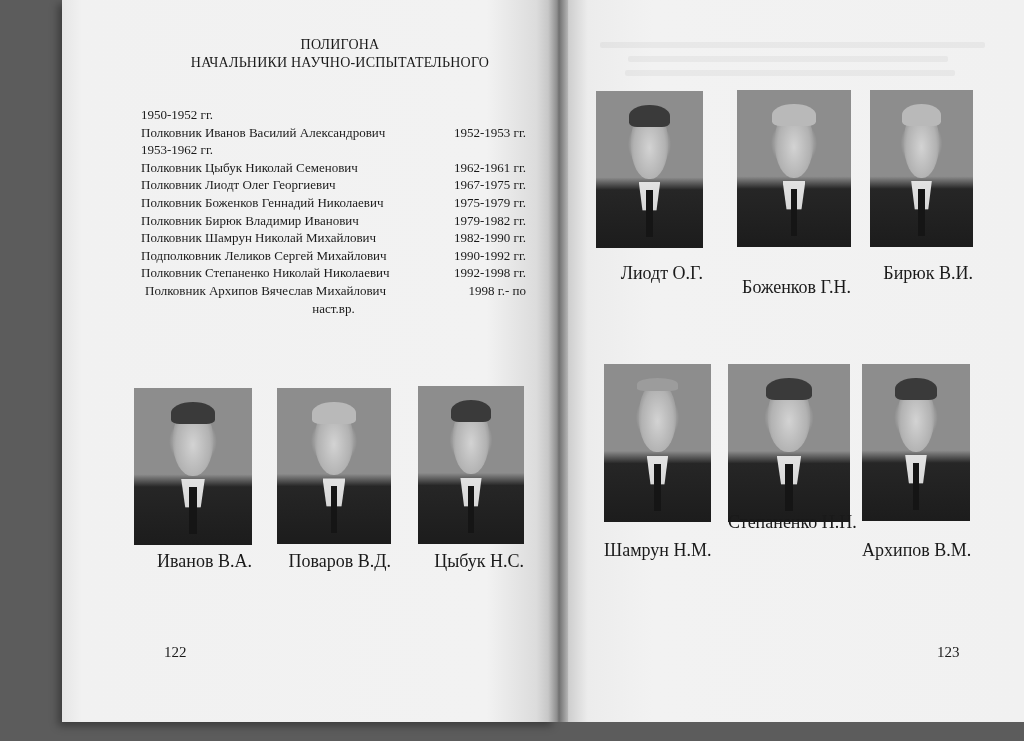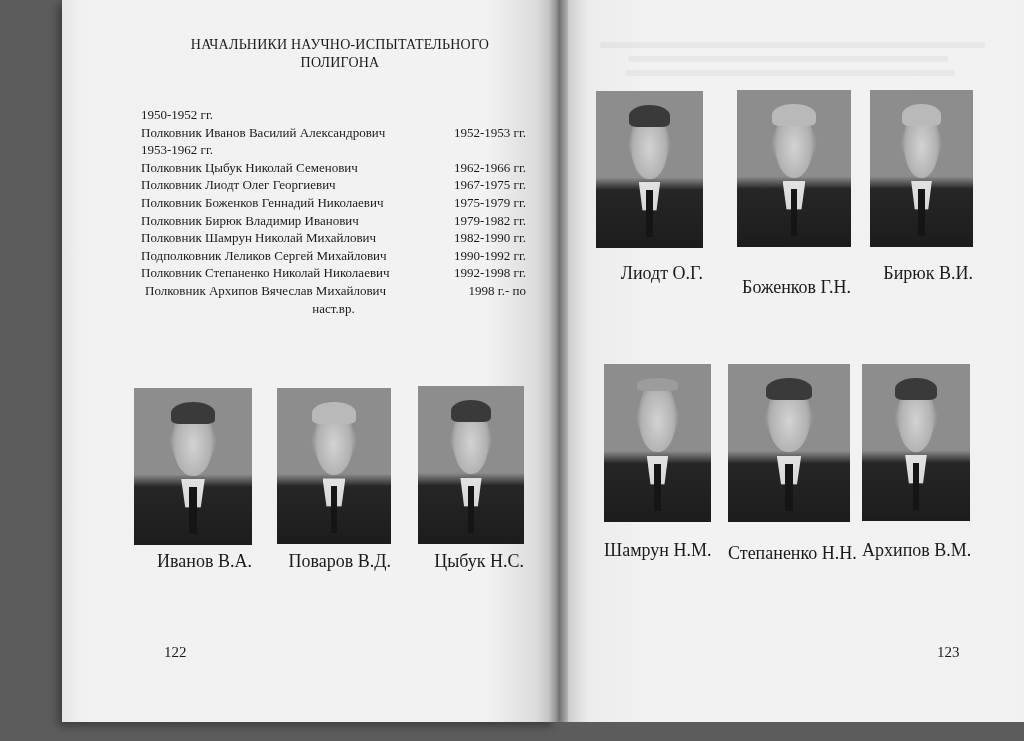--- a/index.html
+++ b/index.html
@@ -70,38 +70,38 @@
 
 <div class="page page-left"></div>
 <div class="page page-right"></div>
 <div class="gutter"></div>
 
 <div class="bleed" style="left:600px;top:42px;width:385px;"></div>
 <div class="bleed" style="left:628px;top:56px;width:320px;"></div>
 <div class="bleed" style="left:625px;top:70px;width:330px;"></div>
 
 <div class="title">
+  <div>ПОЛИГОНА</div>
   <div>НАЧАЛЬНИКИ НАУЧНО-ИСПЫТАТЕЛЬНОГО</div>
-  <div>ПОЛИГОНА</div>
 </div>
 
 <div class="roster">
   <div class="row">
       <span class="years">1950-1952 гг.</span>
     </div>
   <div class="row">
       <span>Полковник Иванов Василий Александрович</span>
       <span class="years">1952-1953 гг.</span>
     </div>
   <div class="row">
       <span class="years">1953-1962 гг.</span>
     </div>
   <div class="row">
       <span>Полковник Цыбук Николай Семенович</span>
-      <span class="years">1962-1966 гг.</span>
+      <span class="years">1962-1961 гг.</span>
     </div>
   <div class="row">
       <span>Полковник Лиодт Олег Георгиевич</span>
       <span class="years">1967-1975 гг.</span>
     </div>
   <div class="row">
       <span>Полковник Боженков Геннадий Николаевич</span>
       <span class="years">1975-1979 гг.</span>
     </div>
   <div class="row">
@@ -184,21 +184,21 @@
     <div class="tie"></div>
 </div>
 <div class="caption" style="left:604px;top:540px;width:107px;">Шамрун Н.М.</div>
 
 <div class="photo" style="left:728px;top:364px;width:122px;height:158px;">
   <div class="head"></div>
     <div class="hair"></div>
     <div class="collar"></div>
     <div class="tie"></div>
 </div>
-<div class="caption" style="left:728px;top:543px;width:122px;">Степаненко Н.Н.</div>
+<div class="caption" style="left:728px;top:512px;width:122px;">Степаненко Н.Н.</div>
 
 <div class="photo" style="left:862px;top:364px;width:108px;height:157px;">
   <div class="head"></div>
     <div class="hair"></div>
     <div class="collar"></div>
     <div class="tie"></div>
 </div>
 <div class="caption" style="left:862px;top:540px;width:108px;">Архипов В.М.</div>
 
 <div class="pagenum" style="left:937px;top:644px;">123</div>

